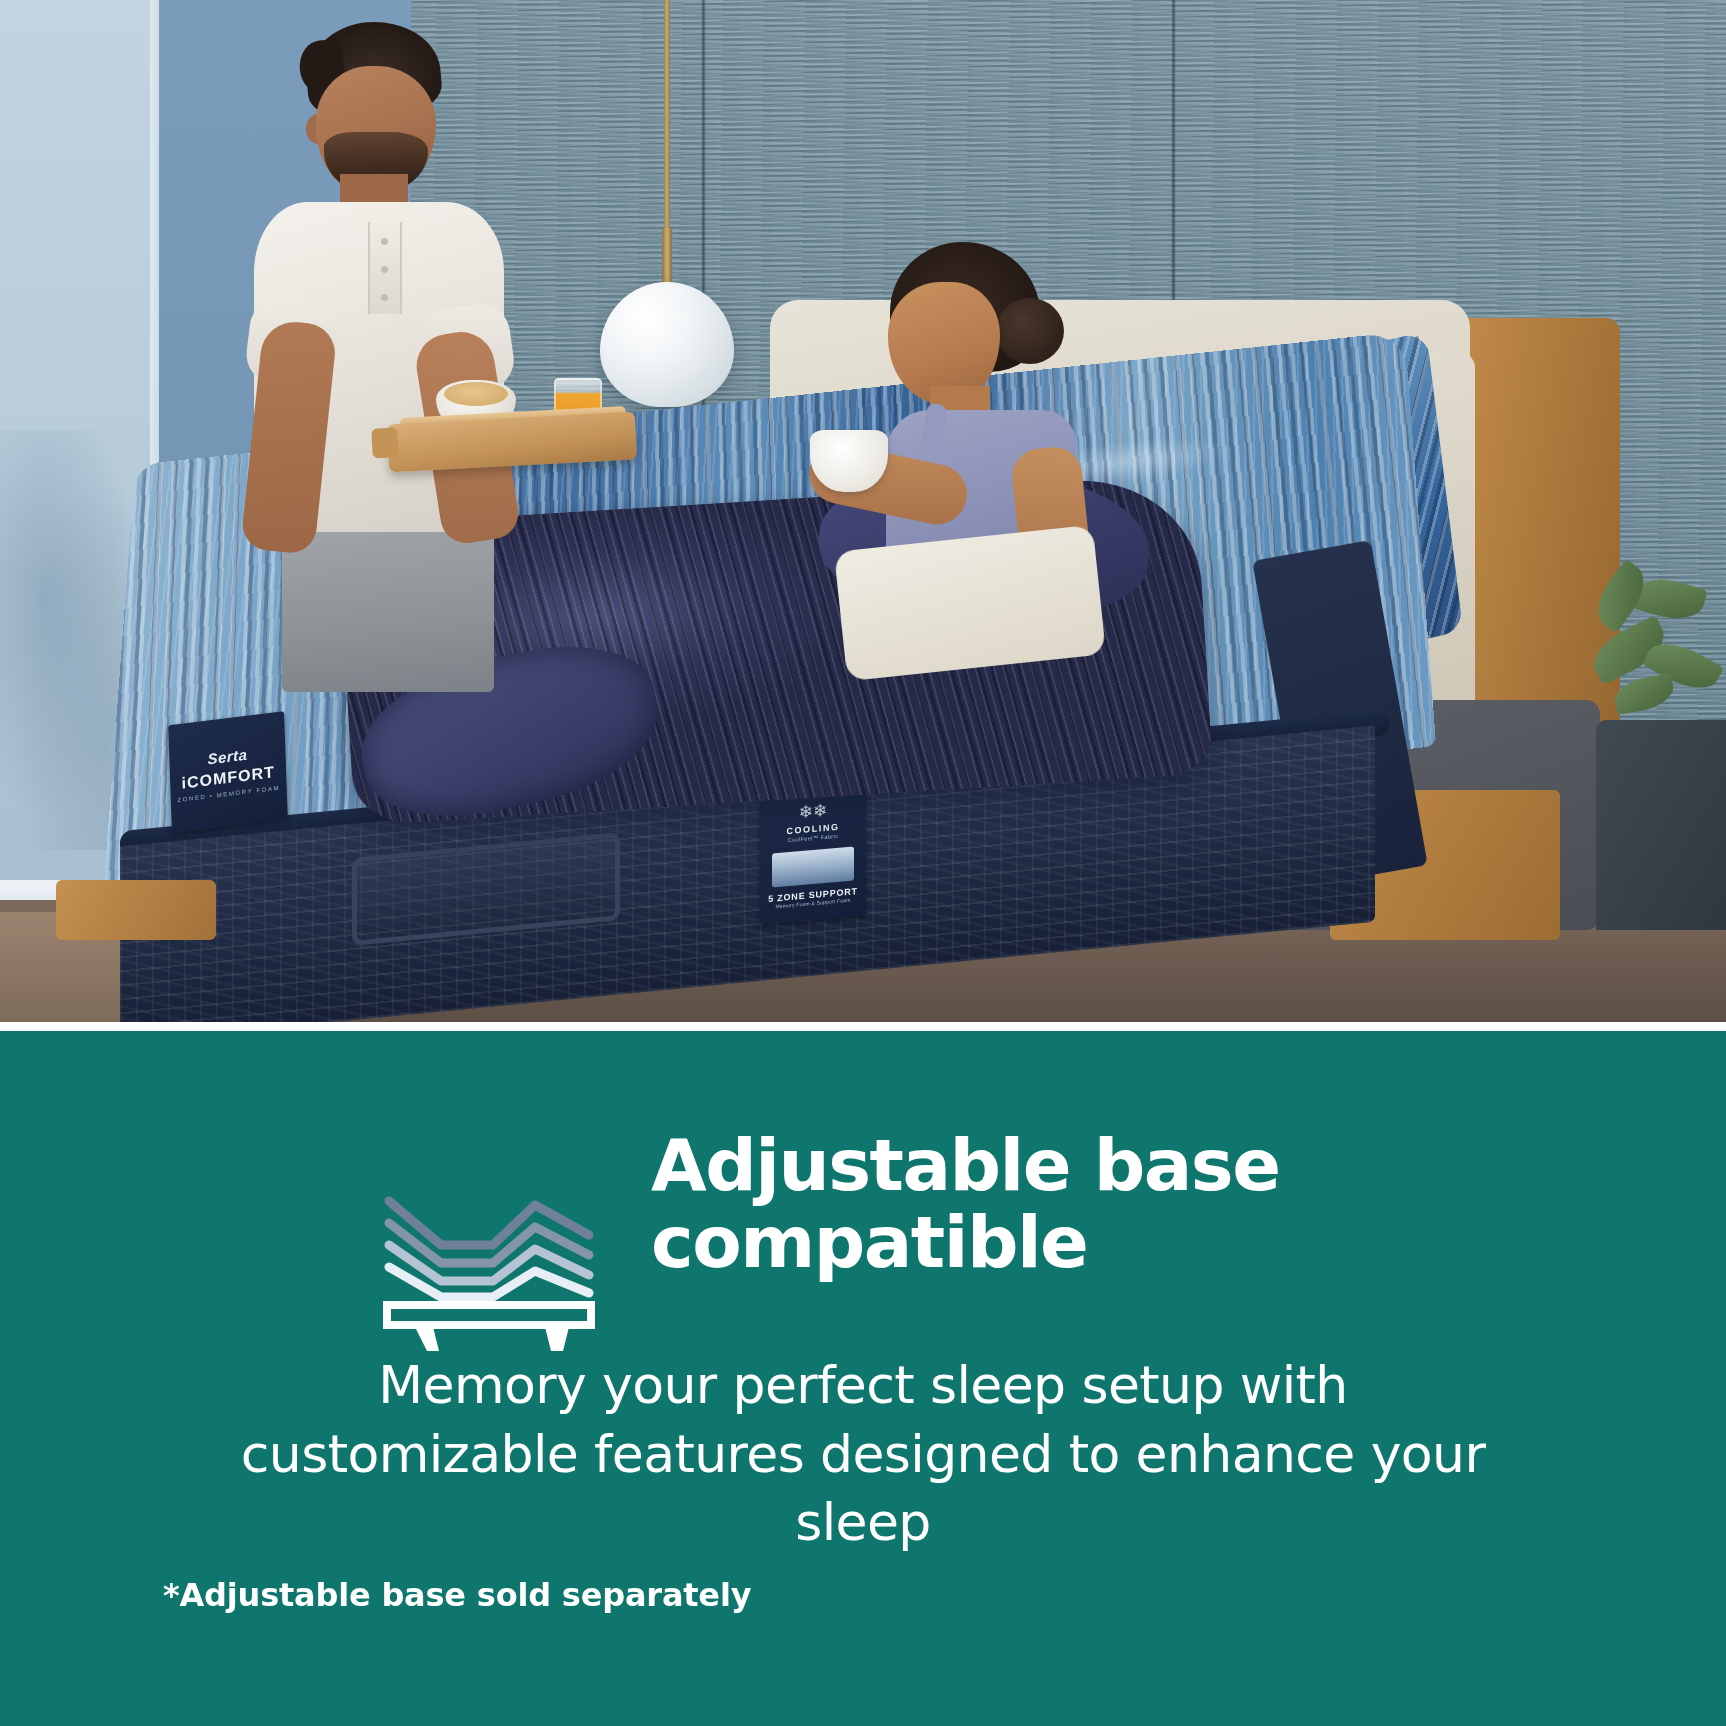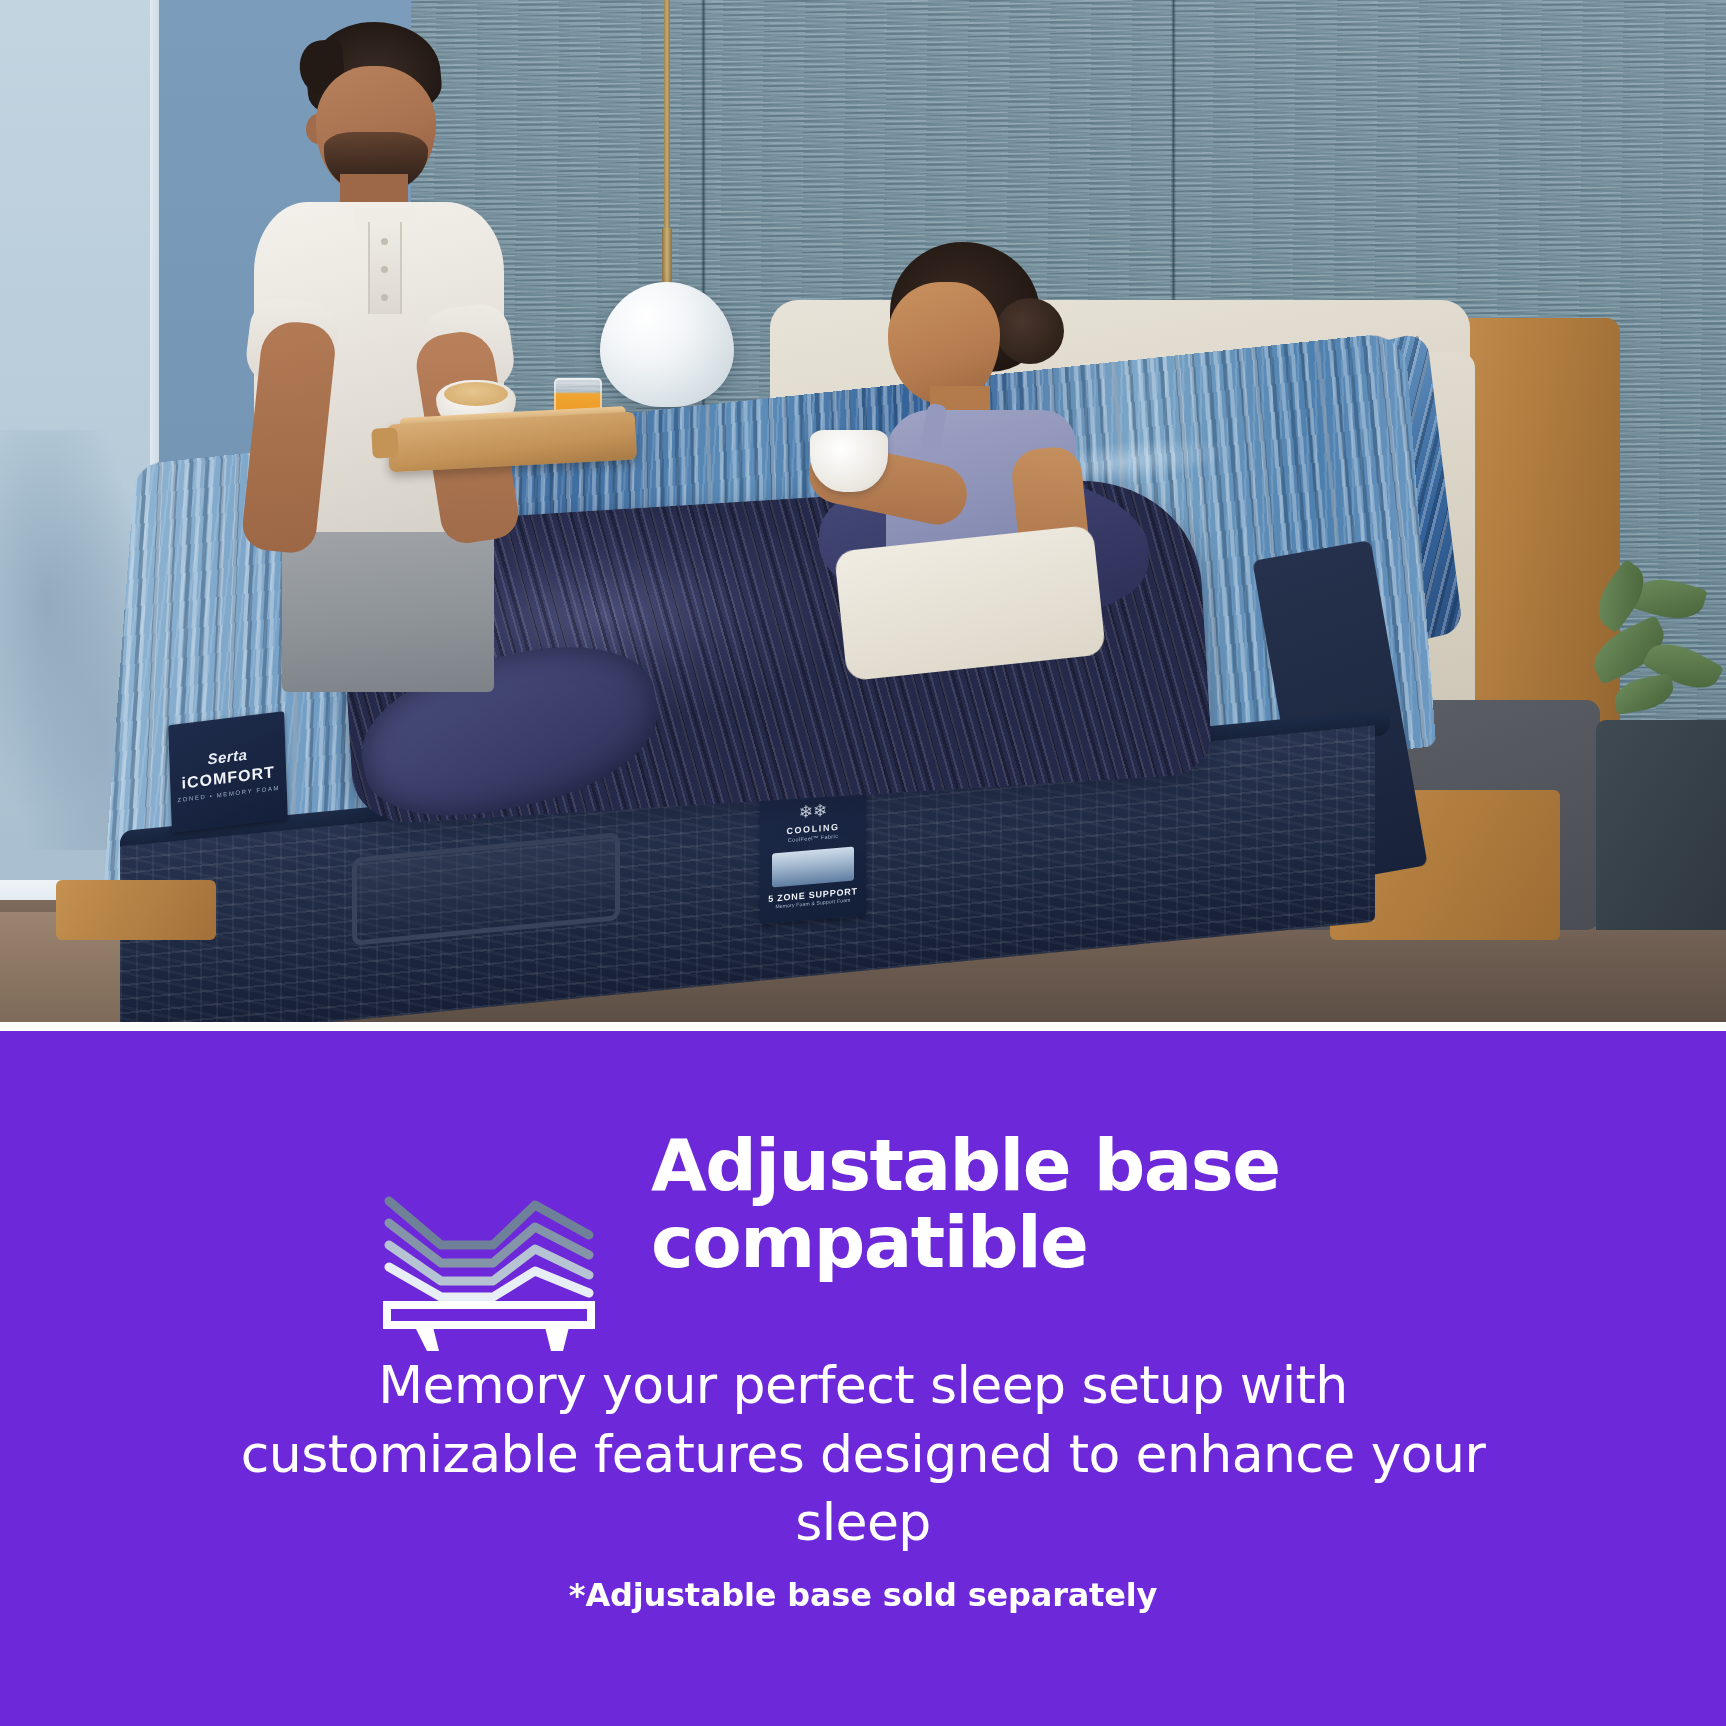--- a/index.html
+++ b/index.html
@@ -436,42 +436,42 @@
   }
 
   
   .gap{
     position:absolute; left:0; top:1022px; width:1726px; height:9px; background:#ffffff;
   }
 
   
   .panel{
     position:absolute; left:0; top:1031px; width:1726px; height:695px;
-    background:#6d28d9;
+    background:#0f766e;
     padding-left:28px;
   }
   .headline-row{
     position:absolute; left:0; top:96px; width:1726px;
     display:flex; align-items:flex-start; justify-content:center; gap:44px;
   }
   .ab-icon{ width:232px; height:168px; flex:0 0 auto; margin-top:56px; }
   .headline{
     color:#ffffff; font-family:"DejaVu Sans", sans-serif;
     font-size:72px; font-weight:bold; line-height:1.07;
     letter-spacing:-1.5px; max-width:700px;
   }
   .subcopy{
     position:absolute; left:50%; transform:translateX(-50%); top:320px;
     width:1250px; text-align:center; color:#ffffff;
     font-family:"DejaVu Sans", sans-serif;
     font-size:52px; font-weight:normal; line-height:1.32; letter-spacing:-.6px;
   }
   .footnote{
     position:absolute; left:50%; transform:translateX(-50%); top:545px;
-    width:1400px; text-align:center; color:#ffffff;
+    width:1400px; color:#ffffff;
     font-family:"DejaVu Sans", sans-serif;
     font-size:32px; font-weight:bold; letter-spacing:-.2px;
   }
 </style>
 </head>
 <body>
 
 <div class="page">
 
   <div class="photo">

